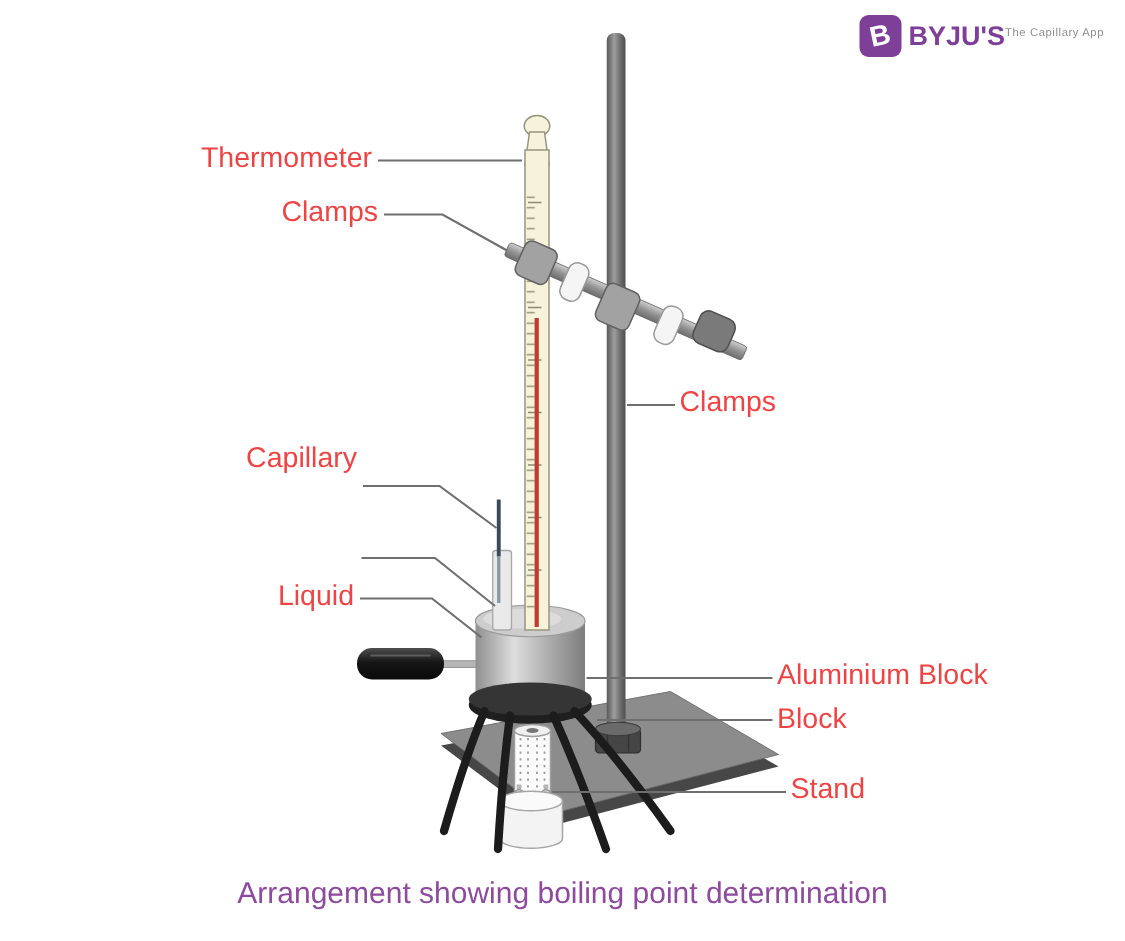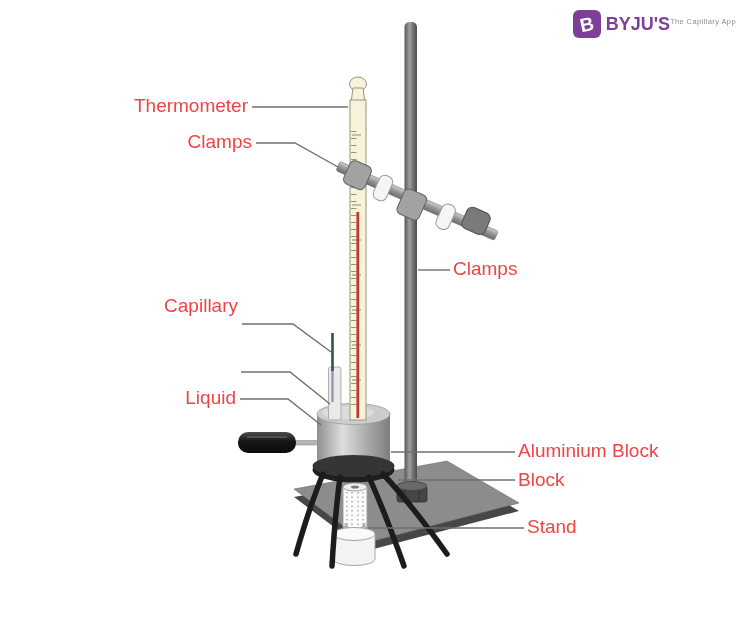--- a/index.html
+++ b/index.html
@@ -177,20 +177,21 @@
 
   <div class="diagram-label" style="right:502px; top:96px;">Thermometer</div>
   <div class="diagram-label" style="right:498px; top:132px;text-align:right;">Clamps</div>
   <div class="diagram-label" style="left:453px; top:259px;">Clamps</div>
   <div class="diagram-label" style="right:512px; top:296px;">Capillary</div>
   <div class="diagram-label" style="right:514px; top:388px;">Liquid</div>
   <div class="diagram-label" style="left:518px; top:441px;text-align:center;">Aluminium Block</div>
   <div class="diagram-label" style="left:518px; top:470px;">Block</div>
   <div class="diagram-label" style="left:527px; top:517px;">Stand</div>
 
+  <div class="caption">Arrangement showing boiling point determination</div>
 
   <div class="logo">
     <div class="logo-icon">
       <span>B</span>
     </div>
     <div class="logo-text">
       <div class="logo-name">BYJU'S</div>
       <div class="logo-tagline">The Capillary App</div>
     </div>
   </div>

